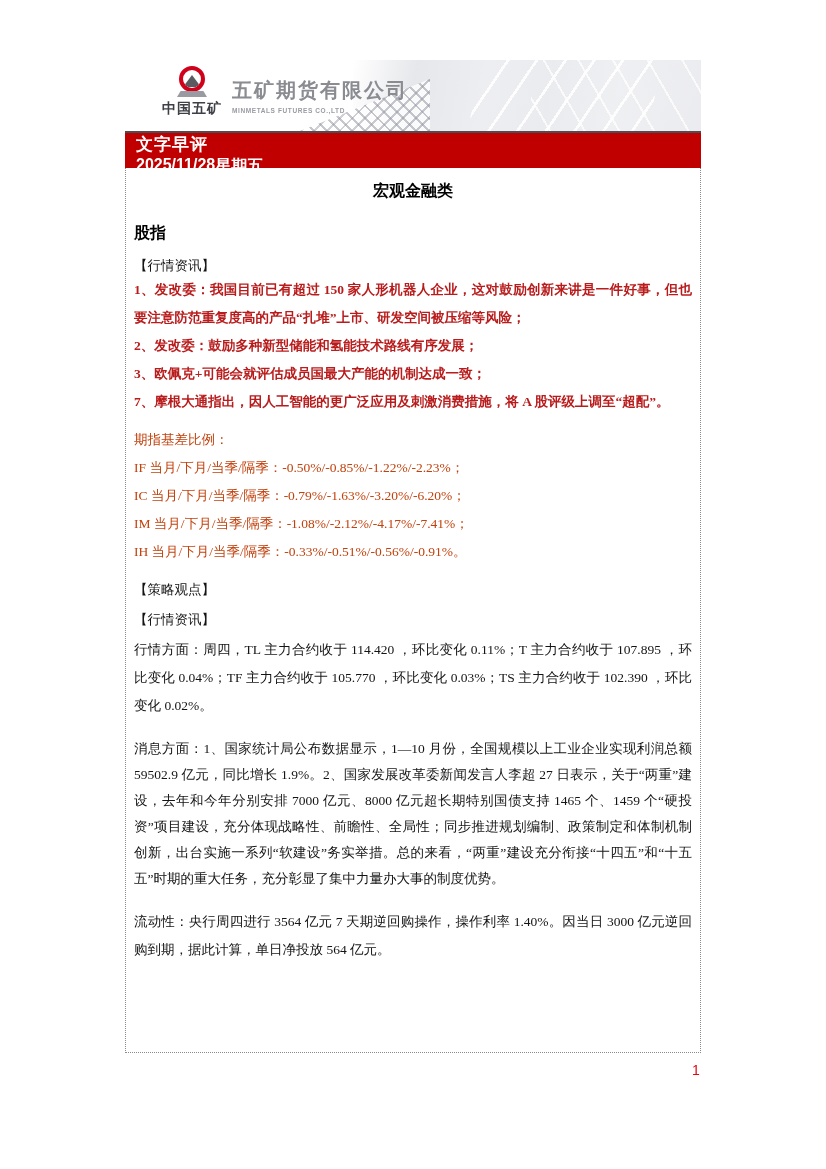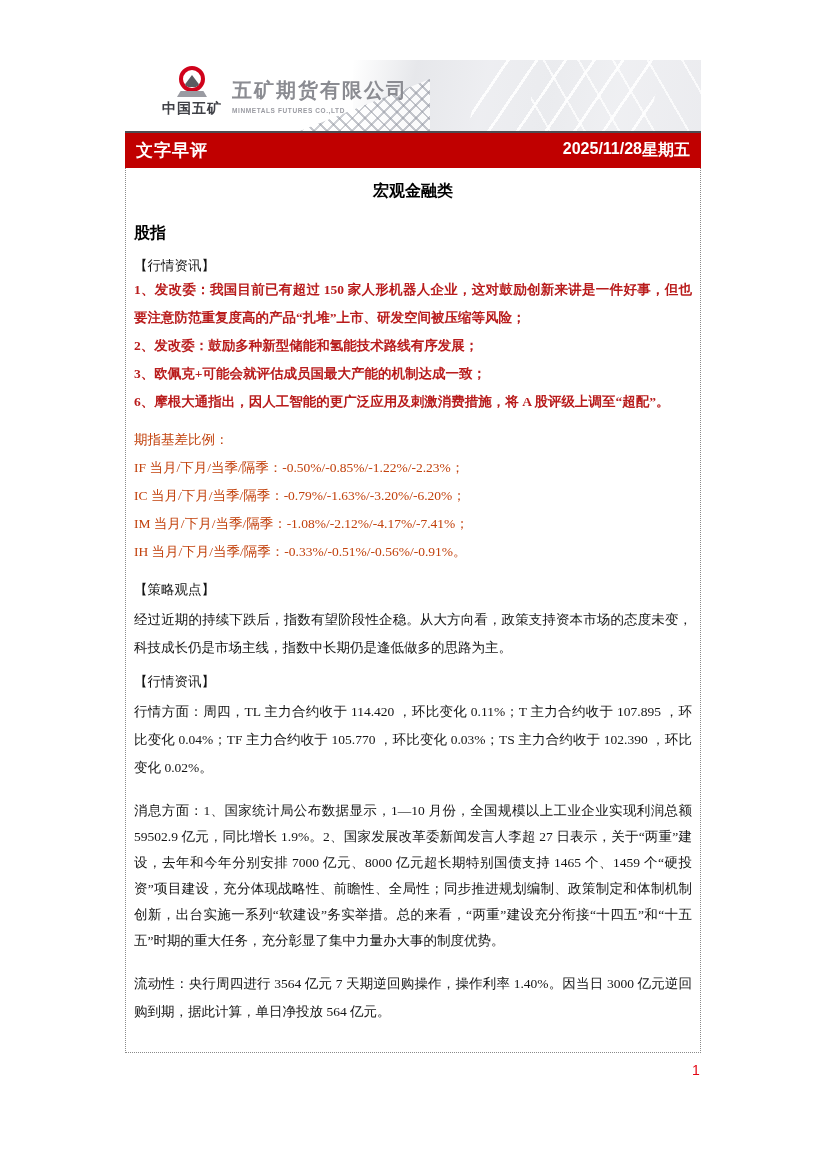--- a/index.html
+++ b/index.html
@@ -67,23 +67,23 @@
     font-size:20px; color:#8b8c92; letter-spacing:2px; white-space:nowrap;
   }
   .company-en {
     font-family:"Liberation Sans","DejaVu Sans",sans-serif; font-weight:bold;
     font-size:6.5px; color:#9a9ba2; letter-spacing:.6px; margin-top:3px;
   }
 
   
   .banner {
     height:35px; background:#c00000; color:#ffffff;
-    display:flex; align-items:center; justify-content:space-between;
+    display:flex; align-items:flex-start; justify-content:space-between;
     padding:0 11px;
-    font-family:"Liberation Sans","DejaVu Sans",sans-serif; font-weight:bold;
+    font-family:"Liberation Sans","DejaVu Sans",sans-serif; font-weight:bold;flex-direction:column;
   }
   .banner-title { font-size:17px; letter-spacing:1px; }
   .banner-date  { font-size:16px; display:flex; }
   .banner-weekday { }
 
   
   .content {
     min-height:885px;
     border-left:1px dotted #8a8a8a; border-right:1px dotted #8a8a8a;
     border-bottom:1px dotted #8a8a8a;
@@ -151,33 +151,32 @@
 
     <div class="doc-title">宏观金融类</div>
 
     <div class="sec-heading stock">股指</div>
     <div class="block-label">【行情资讯】</div>
 
     <div class="points">
       <p>1、发改委：我国目前已有超过 150 家人形机器人企业，这对鼓励创新来讲是一件好事，但也要注意防范重复度高的产品“扎堆”上市、研发空间被压缩等风险；</p>
       <p>2、发改委：鼓励多种新型储能和氢能技术路线有序发展；</p>
       <p>3、欧佩克+可能会就评估成员国最大产能的机制达成一致；</p>
-      <p>6、摩根大通指出，因人工智能的更广泛应用及刺激消费措施，将 A 股评级上调至“超配”。</p>
+      <p>7、摩根大通指出，因人工智能的更广泛应用及刺激消费措施，将 A 股评级上调至“超配”。</p>
     </div>
 
     <div class="basis">
       <p>期指基差比例：</p>
       <p>IF 当月/下月/当季/隔季：-0.50%/-0.85%/-1.22%/-2.23%；</p>
       <p>IC 当月/下月/当季/隔季：-0.79%/-1.63%/-3.20%/-6.20%；</p>
       <p>IM 当月/下月/当季/隔季：-1.08%/-2.12%/-4.17%/-7.41%；</p>
       <p>IH 当月/下月/当季/隔季：-0.33%/-0.51%/-0.56%/-0.91%。</p>
     </div>
 
     <div class="block-label" style="margin-top:14px;">【策略观点】</div>
-    <p class="para">经过近期的持续下跌后，指数有望阶段性企稳。从大方向看，政策支持资本市场的态度未变，科技成长仍是市场主线，指数中长期仍是逢低做多的思路为主。</p>
 
     <div class="block-label" style="margin-top:10px;">【行情资讯】</div>
 
     <p class="para">行情方面：周四，TL 主力合约收于 114.420  ，环比变化 0.11%；T 主力合约收于 107.895  ，环比变化 0.04%；TF 主力合约收于 105.770  ，环比变化 0.03%；TS 主力合约收于 102.390  ，环比变化 0.02%。</p>
     <p class="para news">消息方面：1、国家统计局公布数据显示，1—10 月份，全国规模以上工业企业实现利润总额 59502.9 亿元，同比增长 1.9%。2、国家发展改革委新闻发言人李超 27 日表示，关于“两重”建设，去年和今年分别安排 7000 亿元、8000 亿元超长期特别国债支持 1465 个、1459 个“硬投资”项目建设，充分体现战略性、前瞻性、全局性；同步推进规划编制、政策制定和体制机制创新，出台实施一系列“软建设”务实举措。总的来看，“两重”建设充分衔接“十四五”和“十五五”时期的重大任务，充分彰显了集中力量办大事的制度优势。</p>
     <p class="para liquidity">流动性：央行周四进行 3564 亿元 7 天期逆回购操作，操作利率 1.40%。因当日 3000 亿元逆回购到期，据此计算，单日净投放 564 亿元。</p>
 
   </div>
 </div>
 

